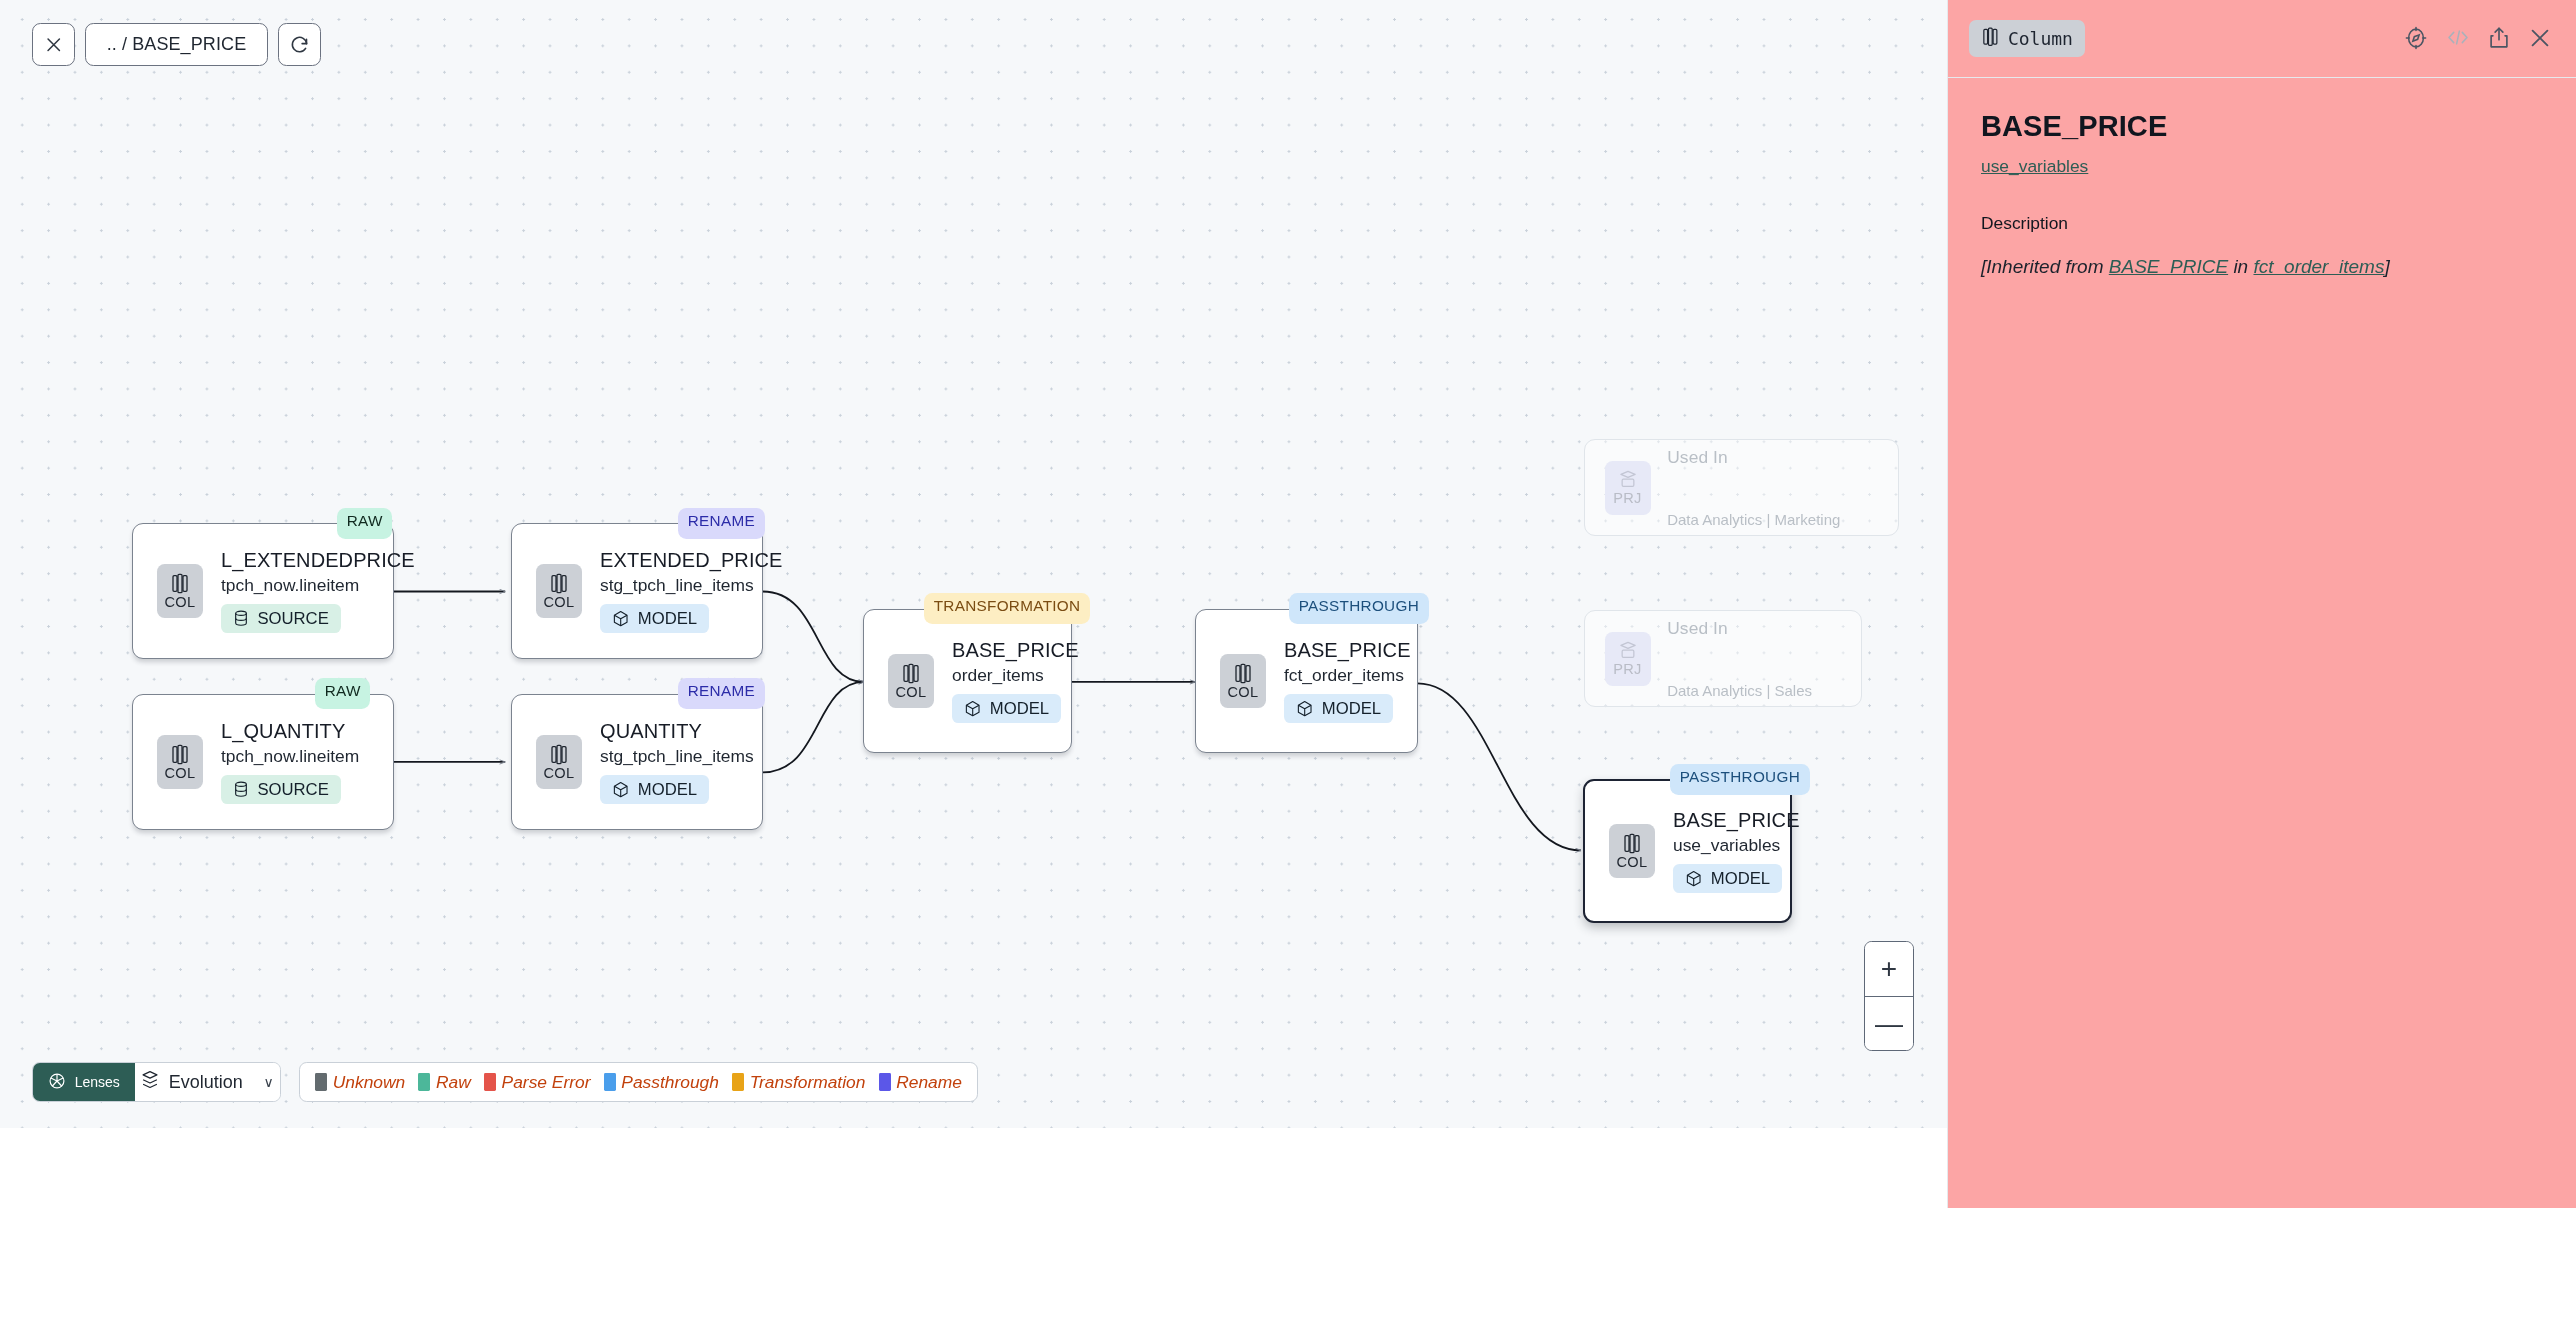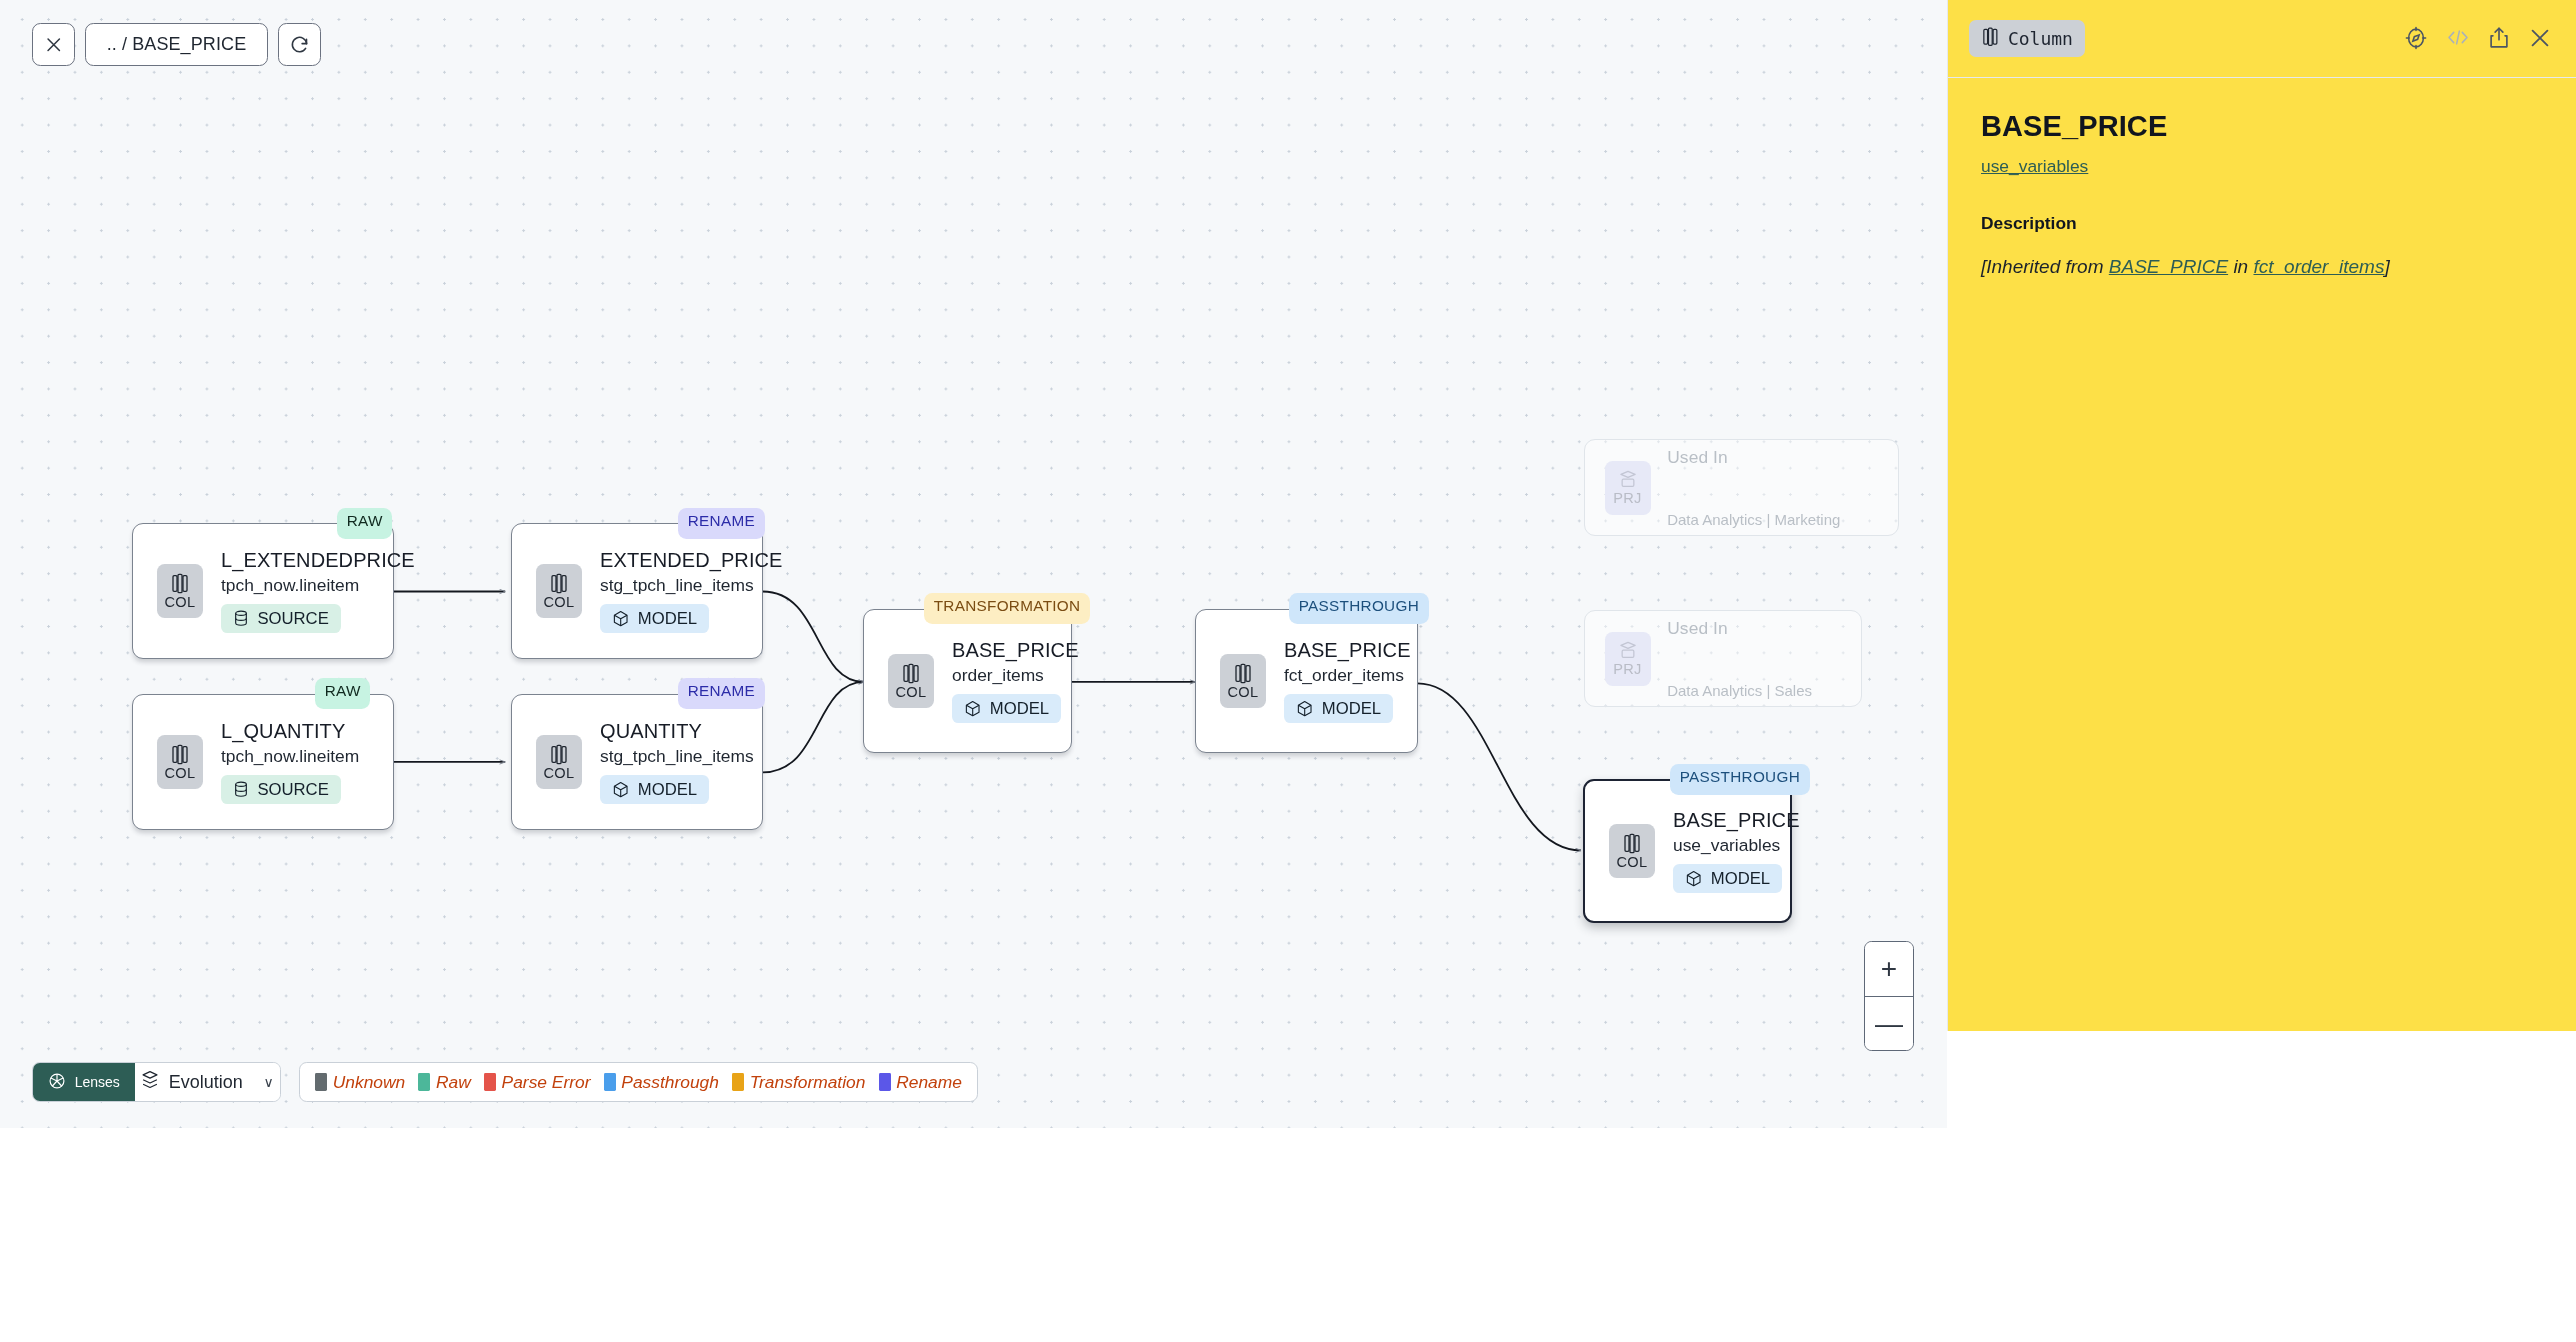--- a/index.html
+++ b/index.html
@@ -122,21 +122,21 @@
     width: 50px; border: 1.1px solid #5e6877; border-radius: 7.7px; overflow: hidden; background: #fff;
   }
   .zoomctl button {
     display: block; width: 100%; height: 54px; background: #fff; border: 0;
     font-size: 28px; color: #2f3742; cursor: pointer; line-height: 1;
     font-family: "Liberation Sans", sans-serif;
   }
   .zoomctl button + button { border-top: 1.1px solid #5e6877; }
 
   
-  .panel { width: 629px; height: 1031px; background: #fde047; flex: none; position: relative;
+  .panel { width: 629px; height: 1208px; background: #fca5a5; flex: none; position: relative;
            border-left: 0.7px solid #e6e9ed; }
   .panel-head {
     height: 78px; display: flex; align-items: center; justify-content: space-between;
     padding: 0 24px 0 21px; border-bottom: 1px solid #e6e9ed;
   }
   .kindchip {
     display: inline-flex; align-items: center; gap: 9.7px;
     background: #ccd0d6; border-radius: 7px; padding: 7px 12.5px;
     font-size: 18px; color: #1d2430; font-family: "DejaVu Sans Mono", monospace;
   }
@@ -150,21 +150,21 @@
     display: inline-block; margin-top: 12.5px; font-size: 17.4px;
     color: #2d5d55; text-decoration: underline; cursor: pointer;
   }
 
   .tabs { margin-top: 38px; border-bottom: 1.4px solid #e6e9ed; display: flex; }
   .tab {
     font-size: 19px; font-weight: bold; color: #2d5d55; padding: 0 9.7px 12.5px 9.7px;
     border-bottom: 3.5px solid #2d5d55; margin-bottom: -2.4px; cursor: pointer;
   }
 
-  .sec-label { margin-top: 36px; font-size: 17.4px; font-weight: bold; color: #11161f; }
+  .sec-label { margin-top: 36px; font-size: 17.4px; font-weight: normal; color: #11161f; }
   .desc { margin-top: 28px; font-size: 20px; font-style: italic; color: #1b222c; line-height: 1.42; max-width: 550px; }
   .inherit { margin-top: 22px; font-size: 19px; font-style: italic; color: #1b222c; }
   .inherit a { color: #2d5d55; text-decoration: underline; cursor: pointer; font-style: italic; }
 </style>
 </head>
 <body>
 
 <div id="root">
 
   <div class="canvas">

